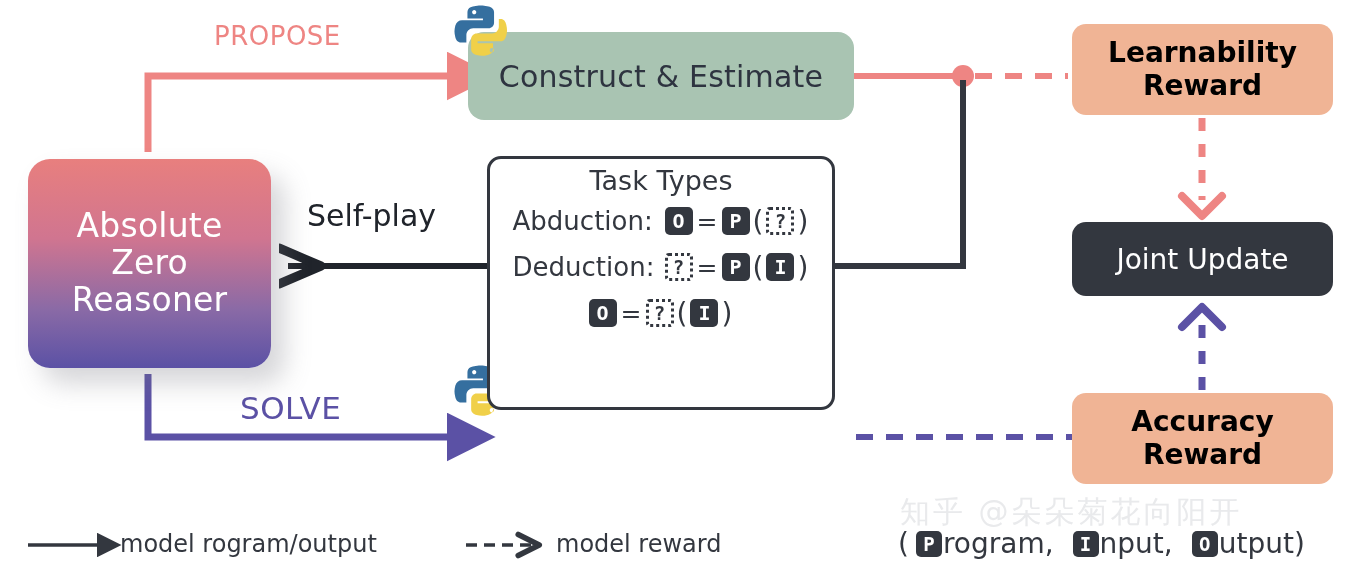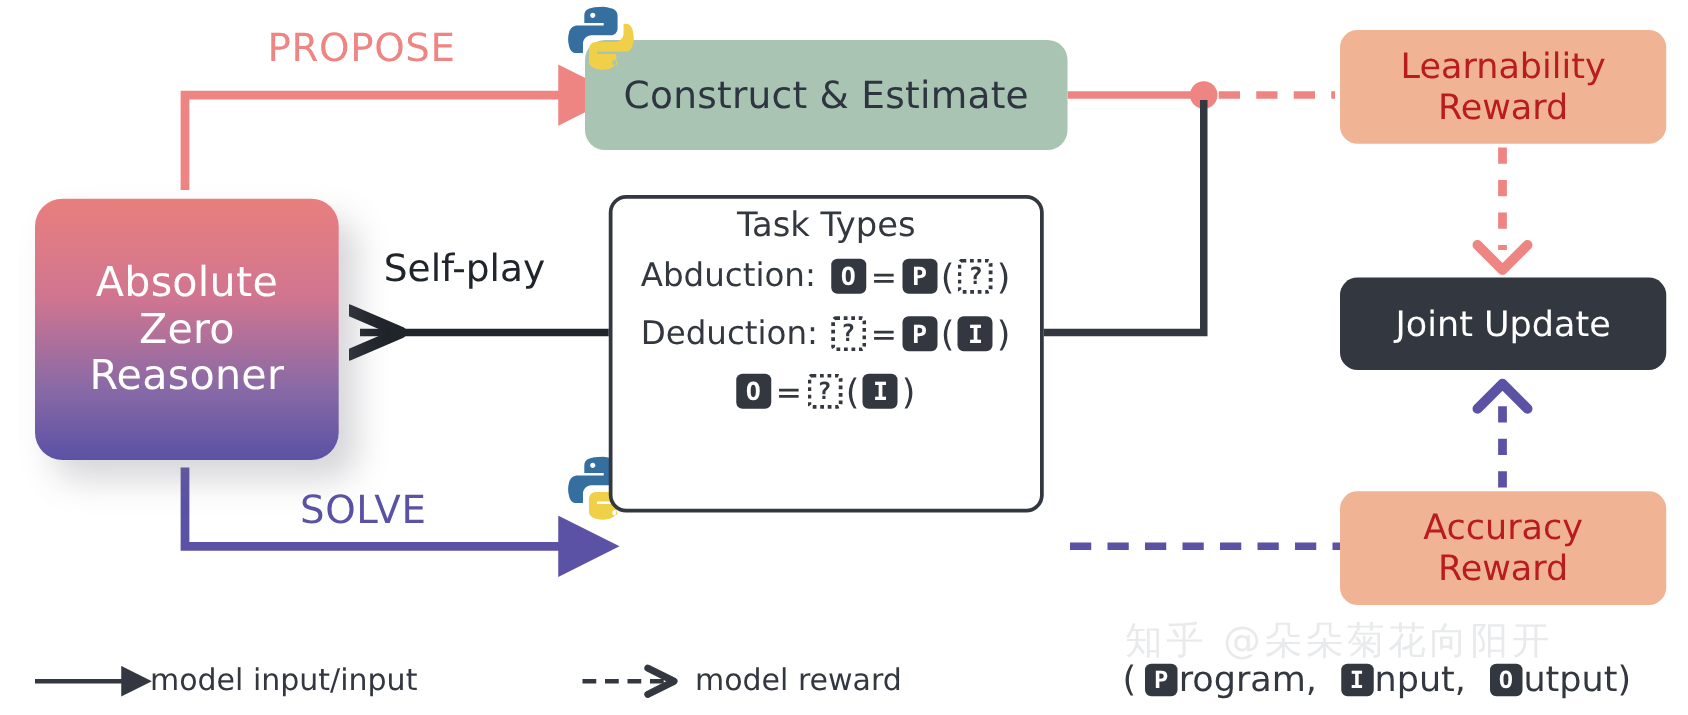--- a/index.html
+++ b/index.html
@@ -19,21 +19,21 @@
   }
   .greenbox{
     background:#a9c4b2;border-radius:16px;display:flex;align-items:center;justify-content:center;
     color:#2e3440;font-size:30px;letter-spacing:.2px;
   }
   .construct{left:468px;top:32px;width:386px;height:88px;}
   .verify{left:468px;top:393px;width:386px;height:88px;}
 
   .orangebox{
     background:#f0b495;border-radius:14px;display:flex;align-items:center;justify-content:center;
-    color:#b91c1c;font-size:28px;line-height:1.16;text-align:center;
+    color:#000000;font-size:28px;line-height:1.16;text-align:center;font-weight:bold;
   }
   .learn{left:1072px;top:24px;width:261px;height:91px;}
   .accuracy{left:1072px;top:393px;width:261px;height:91px;}
 
   .joint{
     left:1072px;top:222px;width:261px;height:74px;background:#33373f;border-radius:14px;
     display:flex;align-items:center;justify-content:center;color:#ffffff;font-size:28px;
   }
 
   
@@ -52,21 +52,21 @@
        font-size:20px;font-weight:bold;font-family:"DejaVu Sans Mono","Liberation Mono",monospace;
        box-sizing:border-box;}
   .tok-q{display:inline-flex;align-items:center;justify-content:center;
        width:28px;height:28px;border-radius:4px;background:#ffffff;color:#33373f;
        border:3px dotted #33373f;font-size:19px;font-weight:bold;
        font-family:"DejaVu Sans Mono","Liberation Mono",monospace;box-sizing:border-box;}
   .op{font-size:25px;color:#33373f;padding:0 2px;}
   .par{font-size:28px;color:#33373f;padding:0 1px;}
 
   
-  .lbl-propose{left:214px;top:21px;font-size:31px;color:#ee8583;letter-spacing:.5px;}
+  .lbl-propose{left:214px;top:21px;font-size:26px;color:#ee8583;letter-spacing:.5px;}
   .lbl-solve{left:240px;top:390px;font-size:31px;color:#5b51a5;letter-spacing:.5px;}
   .lbl-selfplay{left:307px;top:198px;font-size:30px;color:#20242b;}
 
   
   .legend-text{font-size:24px;color:#33373f;}
   .lg1{left:120px;top:530px;}
   .lg2{left:556px;top:530px;}
   .pio{left:898px;top:527px;font-size:28px;color:#33373f;display:flex;align-items:center;white-space:nowrap;}
   .pio .tok{width:26px;height:26px;font-size:19px;margin:0 1px;}
 
@@ -204,21 +204,21 @@
 
   <div class="abs orangebox accuracy">
     <div>
       <div>Accuracy</div>
       <div>Reward</div>
     </div>
   </div>
 
   <div class="abs wm">知乎 @朵朵菊花向阳开</div>
 
-  <div class="abs legend-text lg1">model input/input</div>
+  <div class="abs legend-text lg1">model rogram/output</div>
   <div class="abs legend-text lg2">model reward</div>
 
   <div class="abs pio">
     <span>(</span>
     <span style="width:6px"></span>
     <span class="tok">P</span>
     <span>rogram,</span>
     <span style="width:18px"></span>
     <span class="tok">I</span>
     <span>nput,</span>

